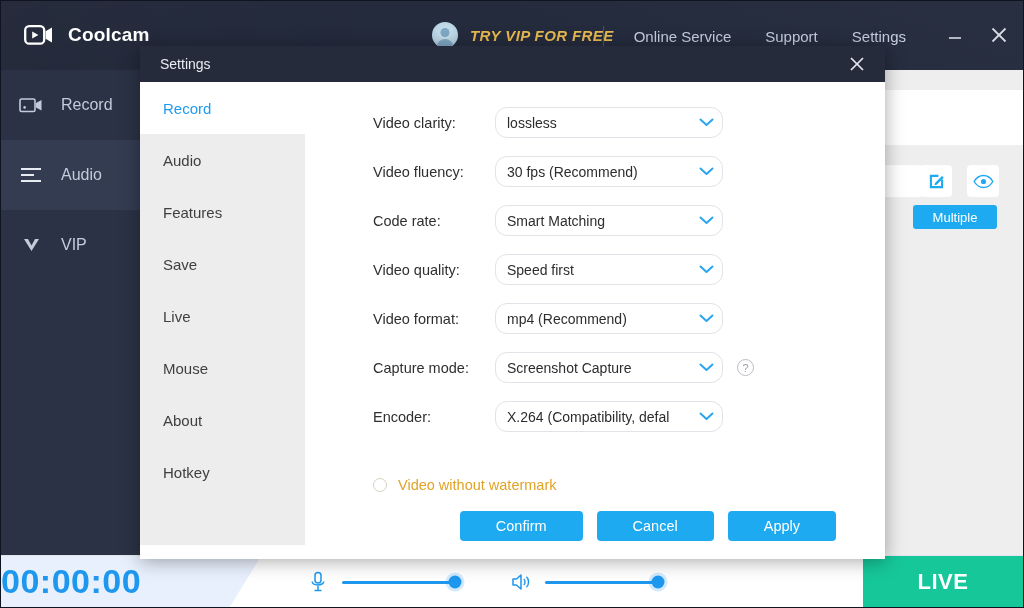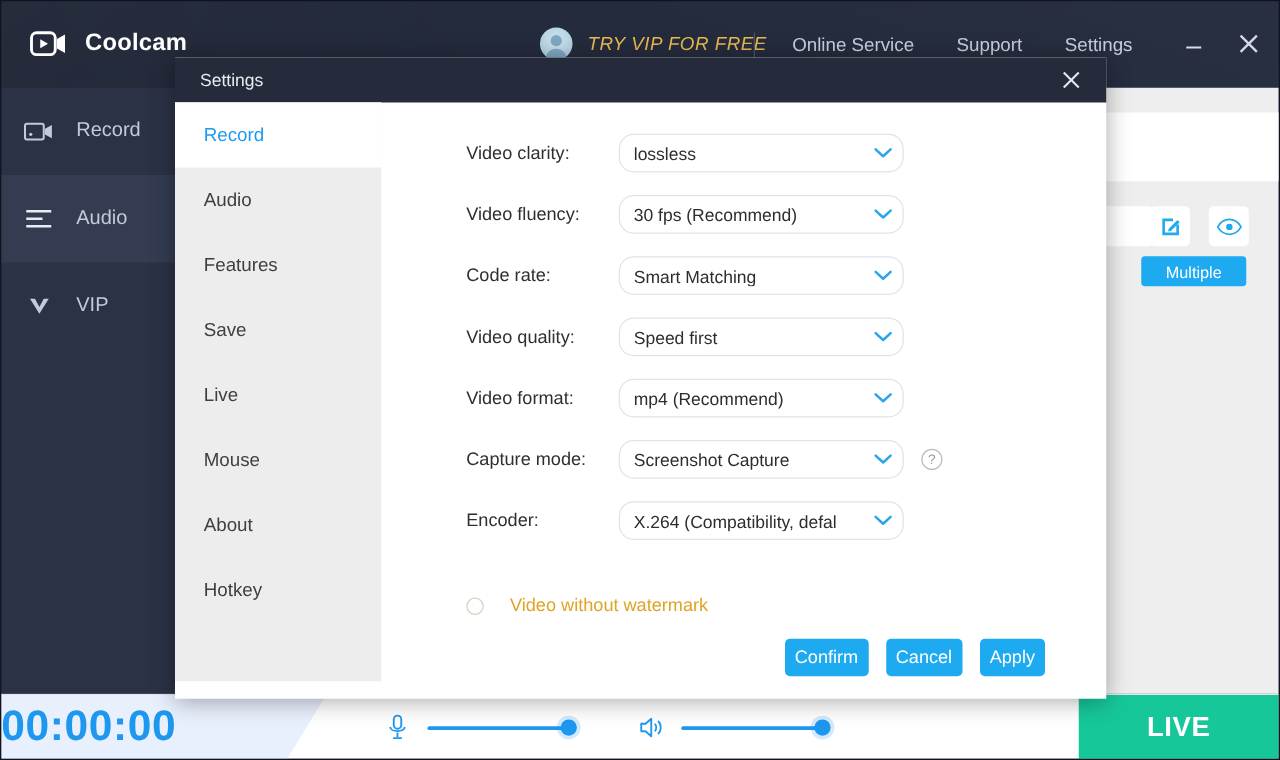--- a/index.html
+++ b/index.html
@@ -70,21 +70,21 @@
   .vip-avatar::before {
     content: "";
     position: absolute; left: 50%; top: 17px;
     transform: translateX(-50%);
     width: 17px; height: 13px; border-radius: 9px 9px 0 0;
     background: #7fa8c4;
   }
   .vip-text {
     color: #e8b94f;
     font-size: 15px;
-    font-weight: normal;
+    font-weight: bold;
     font-style: italic;
     letter-spacing: .4px;
     white-space: nowrap;
   }
   .nav-divider {
     position: absolute; left: 603px; top: 26px;
     width: 1px; height: 20px;
     background: #4a5468;
   }
   .topnav {
@@ -322,21 +322,21 @@
     border-radius: 50%;
     color: #9b9ea5;
     font-size: 11px;
     display: flex; align-items: center; justify-content: center;
     cursor: pointer; flex: none;
   }
   .watermark-row {
     display: flex; align-items: center;
     padding-left: 68px;
     margin-top: 36px;
-    gap: 21px;
+    gap: 11px;
   }
   .radio {
     width: 14px; height: 14px;
     border: 1.4px solid #d8d2c3;
     border-radius: 50%;
     background: #fff;
     cursor: pointer; flex: none;
   }
   .watermark-label {
     font-size: 14.5px;
@@ -347,21 +347,21 @@
     width: 100%;
     height: 66px;
     display: flex; align-items: center; justify-content: flex-end;
     gap: 14px;
     padding-right: 49px;
     background: transparent;
     z-index: 3;
   }
   .btn {
     height: 30px;
-    padding: 0 8px;
+    padding: 0 36px;
     background: #1eaaf1;
     color: #fff;
     border: none;
     border-radius: 4px;
     font-size: 14.5px;
     font-family: "Liberation Sans", sans-serif;
     cursor: pointer;
     display: flex; align-items: center; justify-content: center;
   }
 </style>

